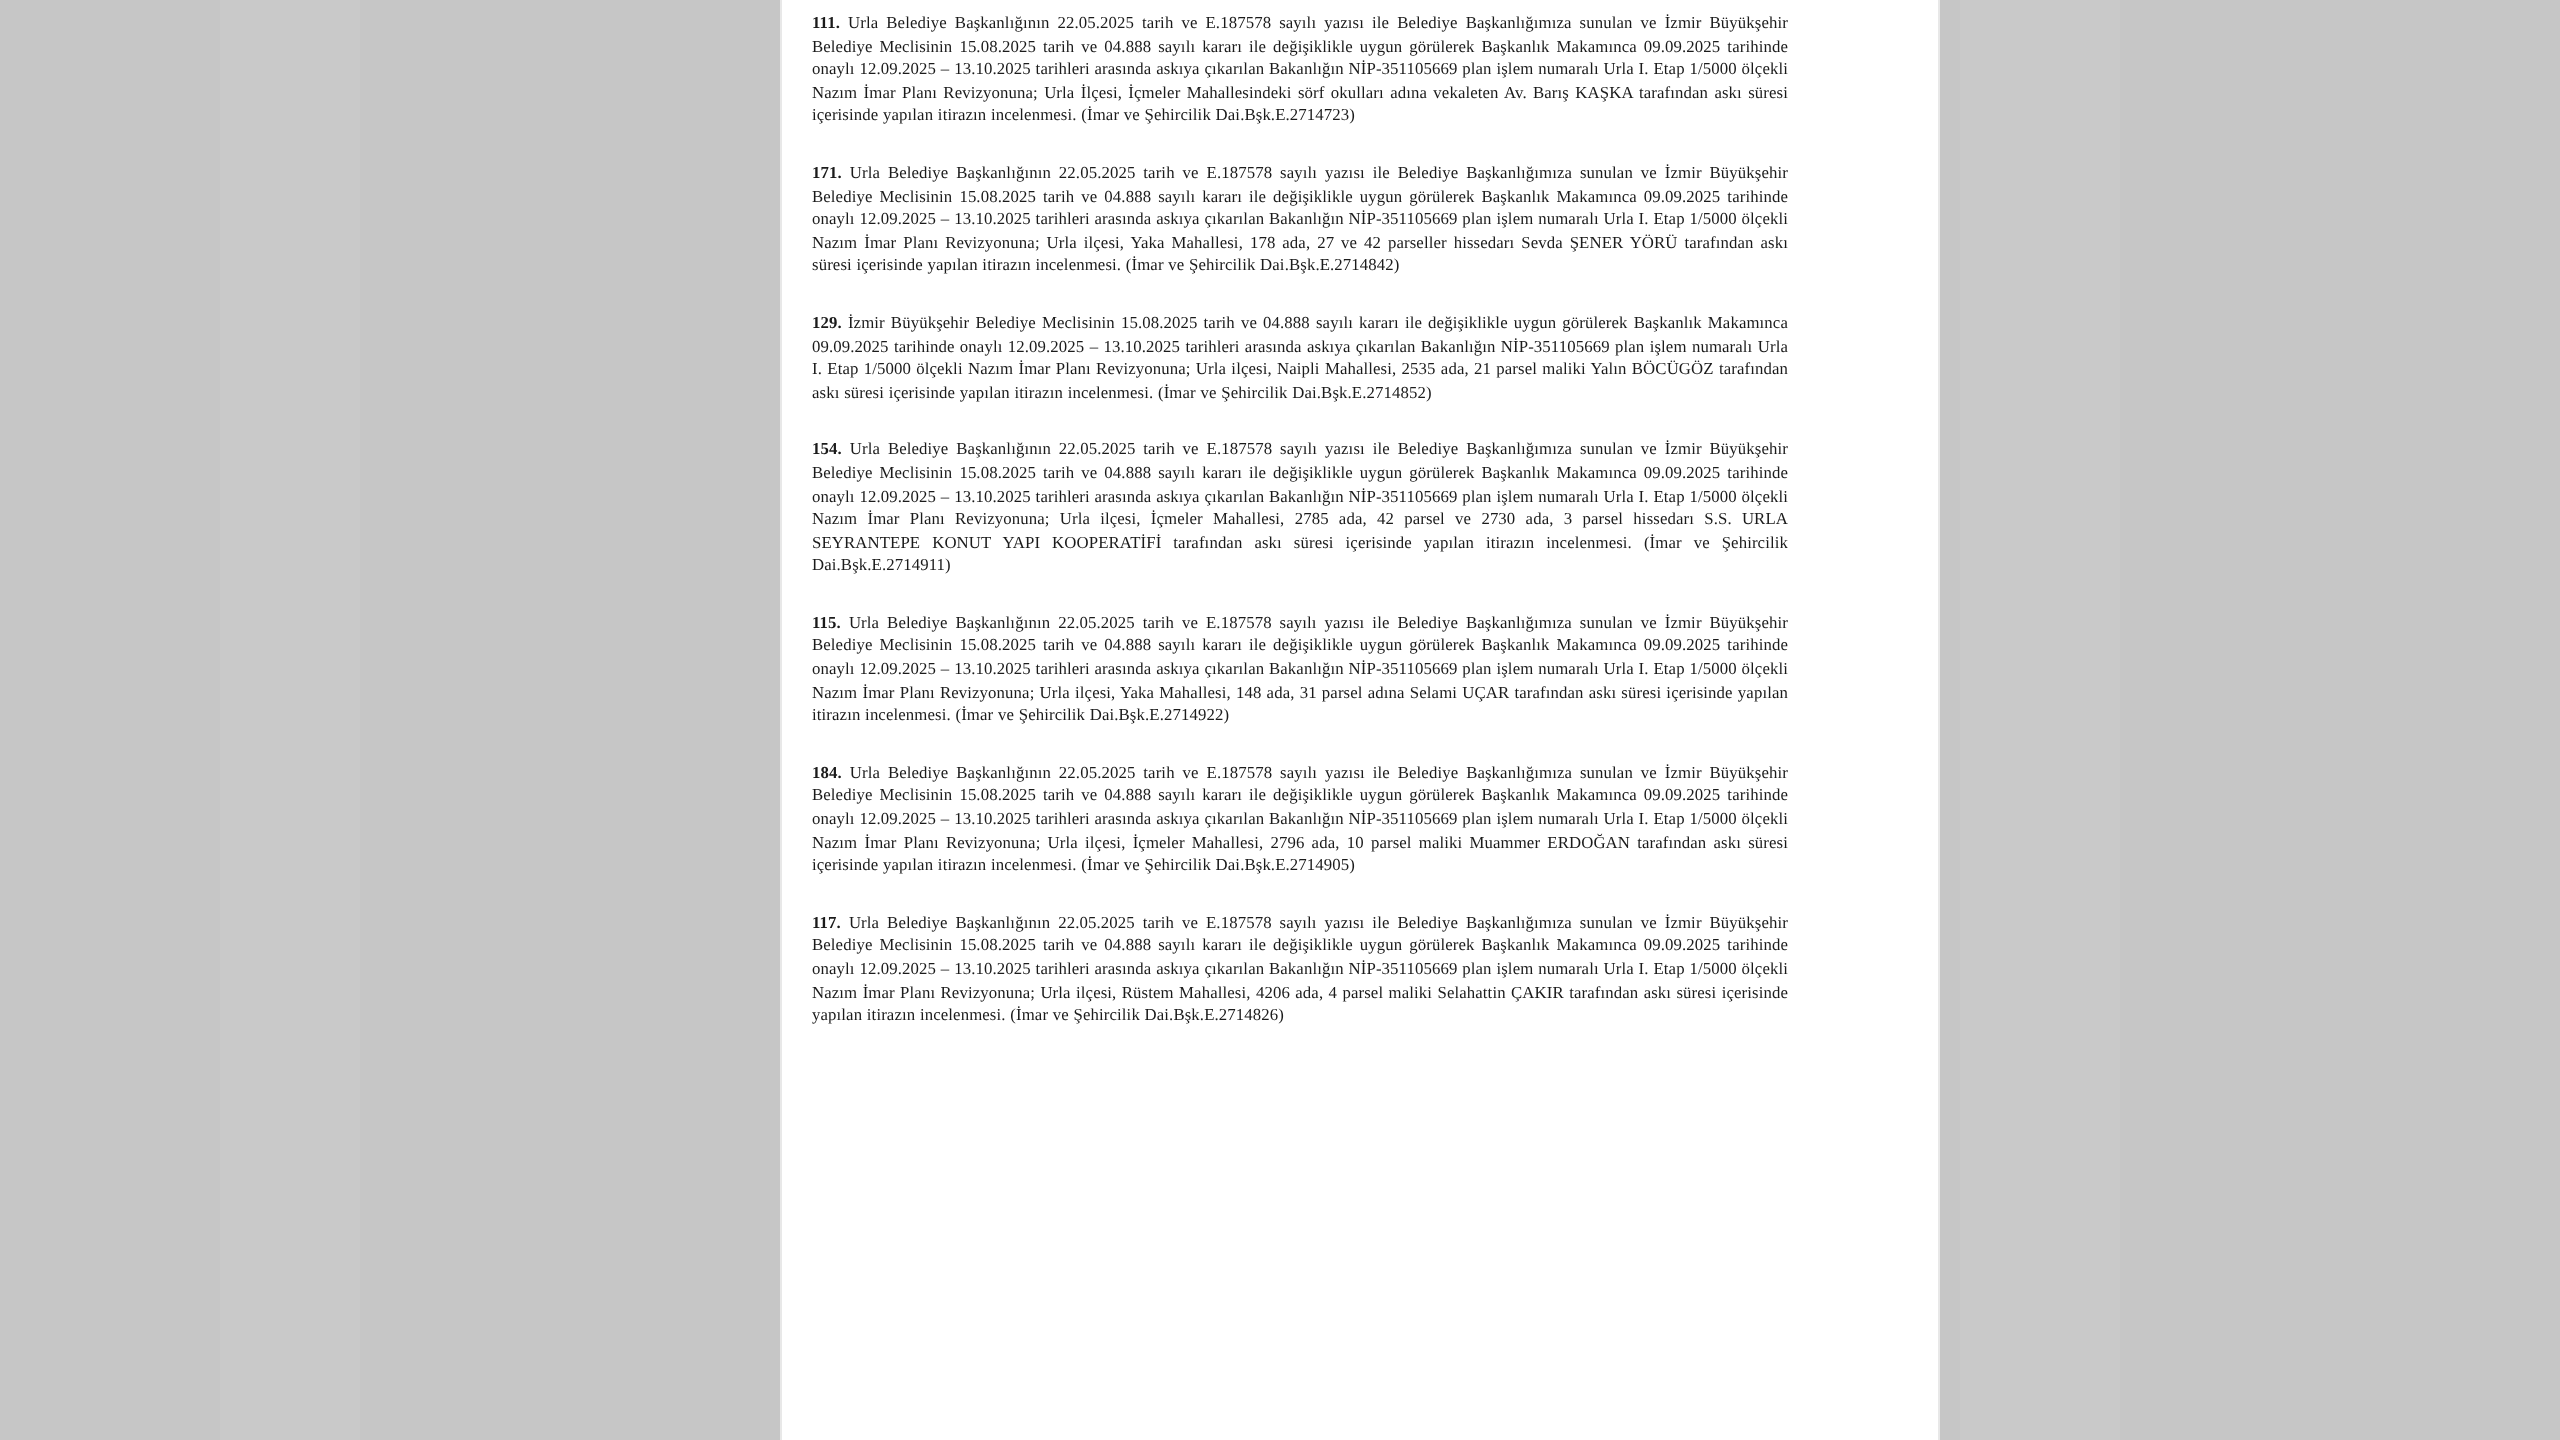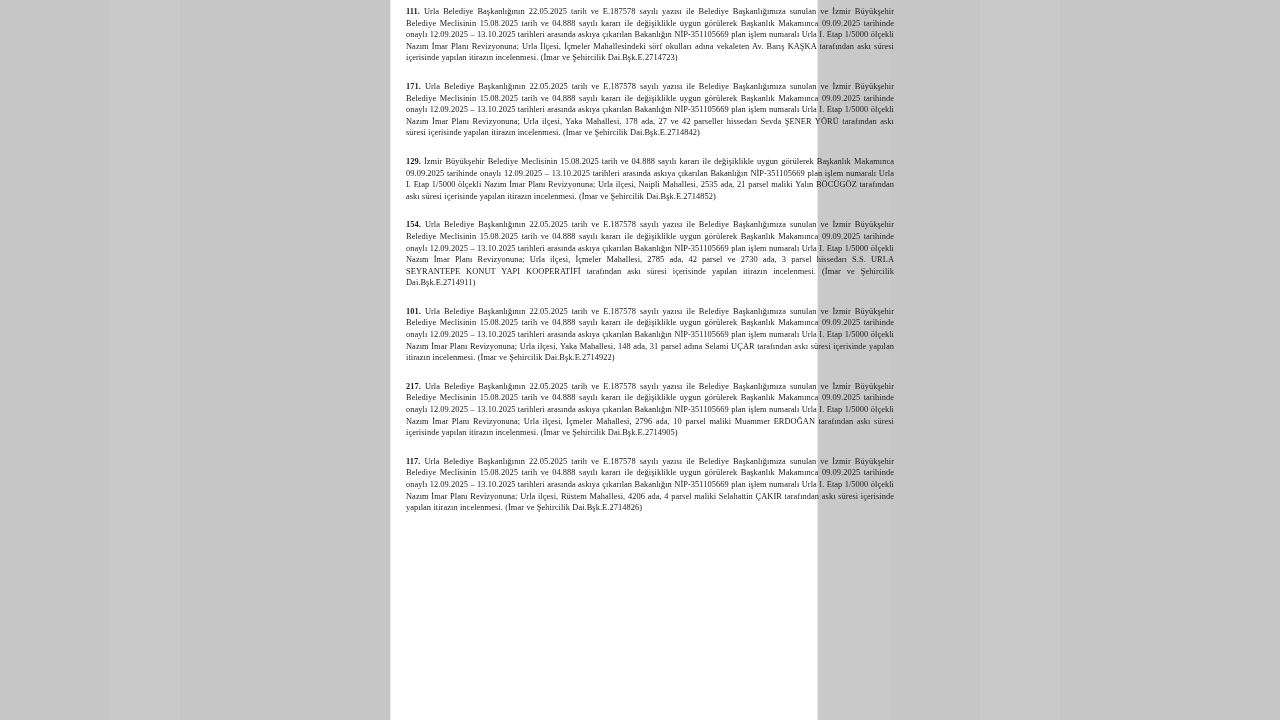--- a/index.html
+++ b/index.html
@@ -10,21 +10,21 @@
     height: 720px;
     overflow: hidden;
   }
   body {
     font-family: "Liberation Serif", serif;
   }
   #page {
     position: absolute;
     left: 390px;
     top: 0;
-    width: 428px;
+    width: 580px;
     height: 720px;
     background: #ffffff;
     box-shadow: 0 0 0 0 rgba(0,0,0,0);
   }
   
   .scan-edge-left {
     position: absolute;
     left: 0; top: 0; width: 1px; height: 720px;
     background: #e8e8e8;
   }
@@ -80,25 +80,25 @@
     </p>
     <p class="item">
       <span class="num">129.</span>
       <span>İzmir Büyükşehir Belediye Meclisinin 15.08.2025 tarih ve 04.888 sayılı kararı ile değişiklikle uygun görülerek Başkanlık Makamınca 09.09.2025 tarihinde onaylı 12.09.2025 – 13.10.2025 tarihleri arasında askıya çıkarılan Bakanlığın NİP-351105669 plan işlem numaralı Urla I. Etap 1/5000 ölçekli Nazım İmar Planı Revizyonuna; Urla ilçesi, Naipli Mahallesi, 2535 ada, 21 parsel maliki Yalın BÖCÜGÖZ tarafından askı süresi içerisinde yapılan itirazın incelenmesi. (İmar ve Şehircilik Dai.Bşk.E.2714852)</span>
     </p>
     <p class="item">
       <span class="num">154.</span>
       <span>Urla Belediye Başkanlığının 22.05.2025 tarih ve E.187578 sayılı yazısı ile Belediye Başkanlığımıza sunulan ve İzmir Büyükşehir Belediye Meclisinin 15.08.2025 tarih ve 04.888 sayılı kararı ile değişiklikle uygun görülerek Başkanlık Makamınca 09.09.2025 tarihinde onaylı 12.09.2025 – 13.10.2025 tarihleri arasında askıya çıkarılan Bakanlığın NİP-351105669 plan işlem numaralı Urla I. Etap 1/5000 ölçekli Nazım İmar Planı Revizyonuna; Urla ilçesi, İçmeler Mahallesi, 2785 ada, 42 parsel ve 2730 ada, 3 parsel hissedarı S.S. URLA SEYRANTEPE KONUT YAPI KOOPERATİFİ tarafından askı süresi içerisinde yapılan itirazın incelenmesi. (İmar ve Şehircilik Dai.Bşk.E.2714911)</span>
     </p>
     <p class="item">
-      <span class="num">101.</span>
+      <span class="num">115.</span>
       <span>Urla Belediye Başkanlığının 22.05.2025 tarih ve E.187578 sayılı yazısı ile Belediye Başkanlığımıza sunulan ve İzmir Büyükşehir Belediye Meclisinin 15.08.2025 tarih ve 04.888 sayılı kararı ile değişiklikle uygun görülerek Başkanlık Makamınca 09.09.2025 tarihinde onaylı 12.09.2025 – 13.10.2025 tarihleri arasında askıya çıkarılan Bakanlığın NİP-351105669 plan işlem numaralı Urla I. Etap 1/5000 ölçekli Nazım İmar Planı Revizyonuna; Urla ilçesi, Yaka Mahallesi, 148 ada, 31 parsel adına Selami UÇAR tarafından askı süresi içerisinde yapılan itirazın incelenmesi. (İmar ve Şehircilik Dai.Bşk.E.2714922)</span>
     </p>
     <p class="item">
-      <span class="num">217.</span>
+      <span class="num">184.</span>
       <span>Urla Belediye Başkanlığının 22.05.2025 tarih ve E.187578 sayılı yazısı ile Belediye Başkanlığımıza sunulan ve İzmir Büyükşehir Belediye Meclisinin 15.08.2025 tarih ve 04.888 sayılı kararı ile değişiklikle uygun görülerek Başkanlık Makamınca 09.09.2025 tarihinde onaylı 12.09.2025 – 13.10.2025 tarihleri arasında askıya çıkarılan Bakanlığın NİP-351105669 plan işlem numaralı Urla I. Etap 1/5000 ölçekli Nazım İmar Planı Revizyonuna; Urla ilçesi, İçmeler Mahallesi, 2796 ada, 10 parsel maliki Muammer ERDOĞAN tarafından askı süresi içerisinde yapılan itirazın incelenmesi. (İmar ve Şehircilik Dai.Bşk.E.2714905)</span>
     </p>
     <p class="item">
       <span class="num">117.</span>
       <span>Urla Belediye Başkanlığının 22.05.2025 tarih ve E.187578 sayılı yazısı ile Belediye Başkanlığımıza sunulan ve İzmir Büyükşehir Belediye Meclisinin 15.08.2025 tarih ve 04.888 sayılı kararı ile değişiklikle uygun görülerek Başkanlık Makamınca 09.09.2025 tarihinde onaylı 12.09.2025 – 13.10.2025 tarihleri arasında askıya çıkarılan Bakanlığın NİP-351105669 plan işlem numaralı Urla I. Etap 1/5000 ölçekli Nazım İmar Planı Revizyonuna; Urla ilçesi, Rüstem Mahallesi, 4206 ada, 4 parsel maliki Selahattin ÇAKIR tarafından askı süresi içerisinde yapılan itirazın incelenmesi. (İmar ve Şehircilik Dai.Bşk.E.2714826)</span>
     </p>
   </div>
 </div>
 
 </body></html>

